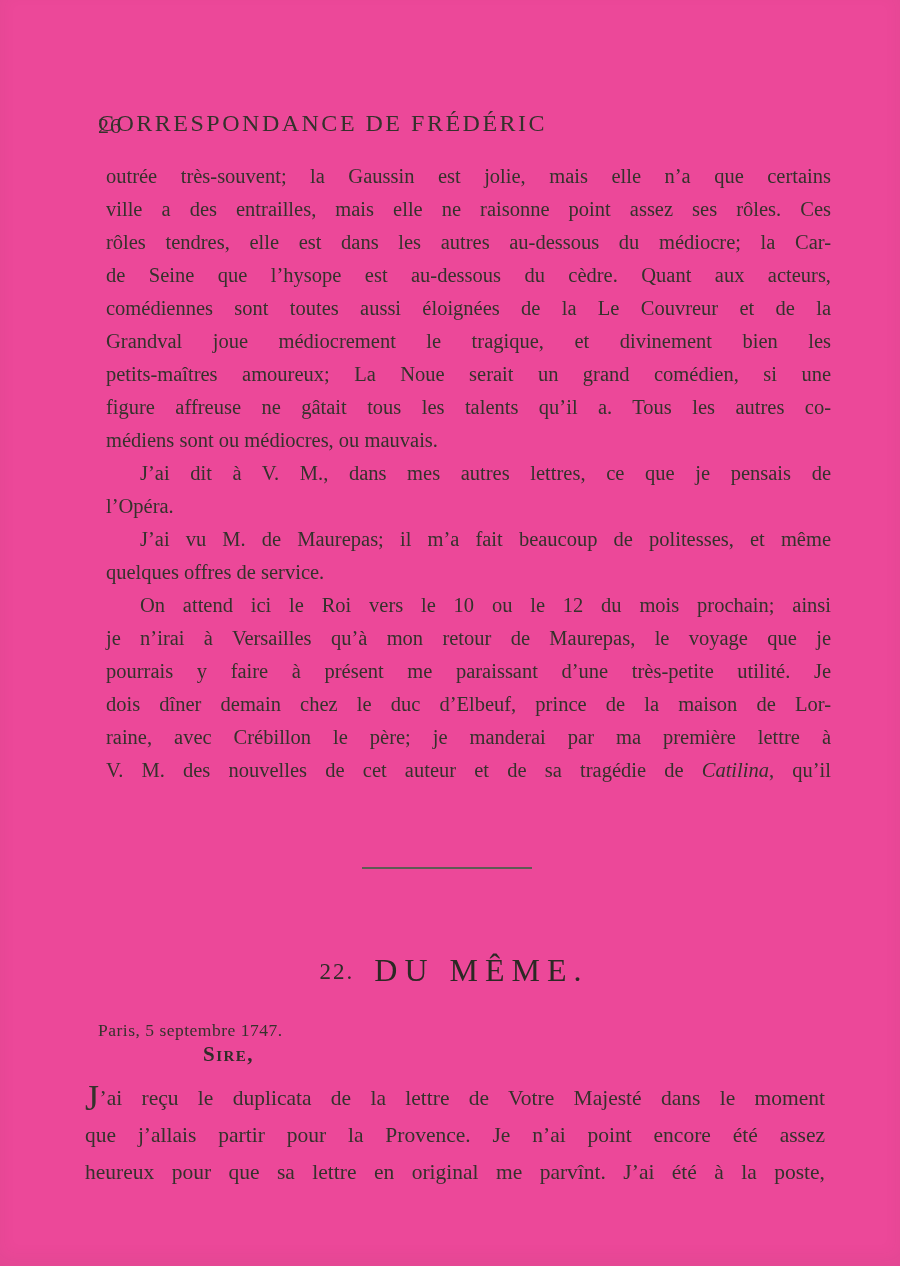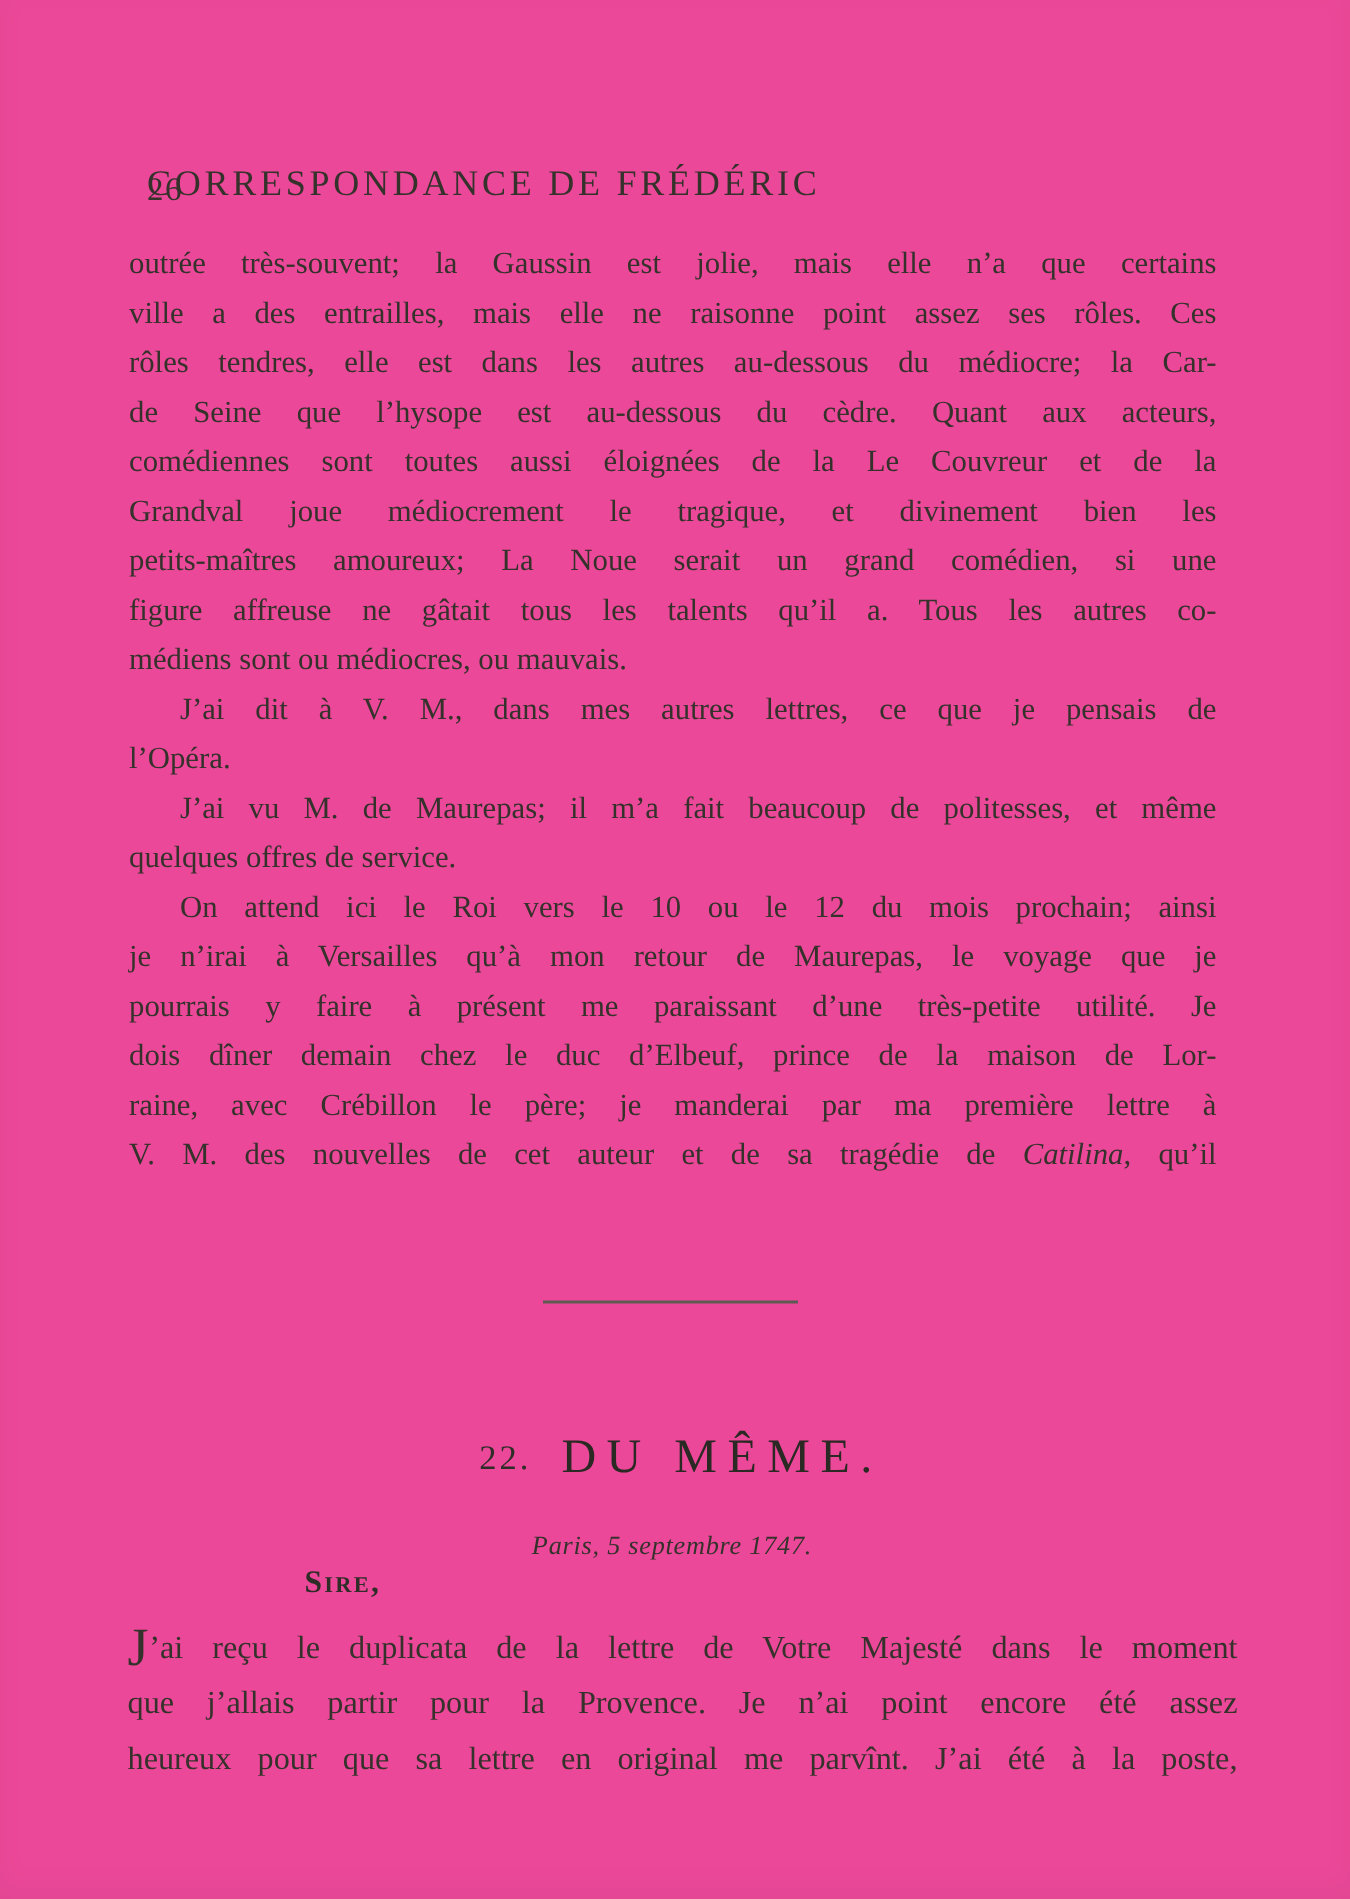--- a/index.html
+++ b/index.html
@@ -37,21 +37,21 @@
     display: block;
     text-align: left;
     font-size: 24px;
     letter-spacing: 2.5px;
     white-space: nowrap;
   }
   
   .body-text {
     position: absolute;
     top: 160px;
-    left: 86px;
+    left: 106px;
     width: 725px;
   }
   .line {
     font-size: 20.5px;
     line-height: 33px;
     text-align: justify;
     text-align-last: justify;
     white-space: nowrap; 
     overflow: visible;
   }
@@ -87,24 +87,23 @@
     letter-spacing: 7px;
     margin-left: 20px;
     color: #2b2924;
   }
   
   .dateline {
     position: absolute;
     top: 1020px;
     left: 98px;
     width: 700px;
-    text-align: center;
+    text-align: left;
     font-size: 17.5px;
     letter-spacing: 0.5px;
-    font-style: italic;
   }
   
   .salutation {
     position: absolute;
     top: 1042px;
     left: 203px;
     font-variant: small-caps;
     font-size: 21px;
     letter-spacing: 1.5px;
     font-weight: bold;

